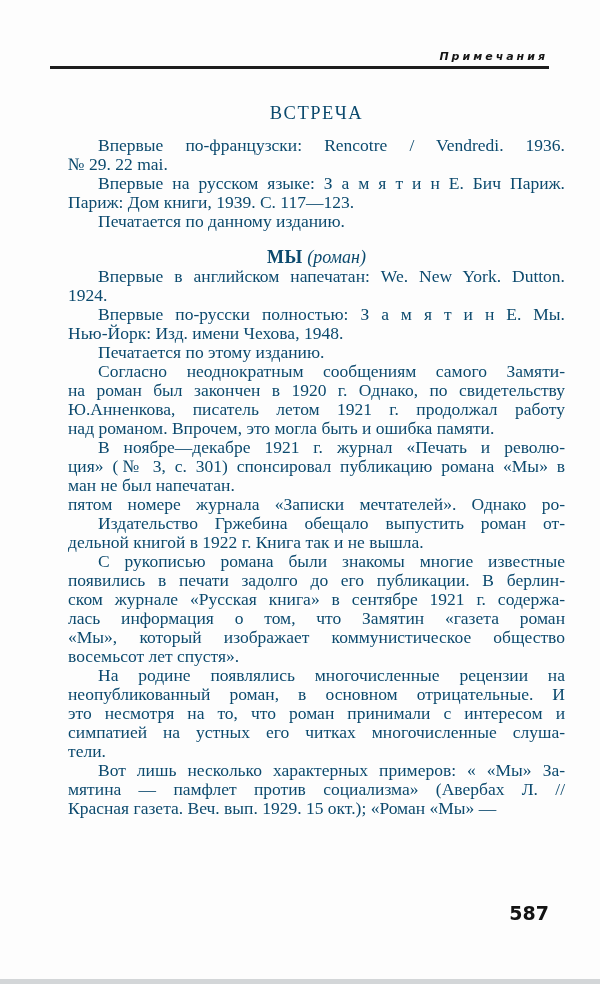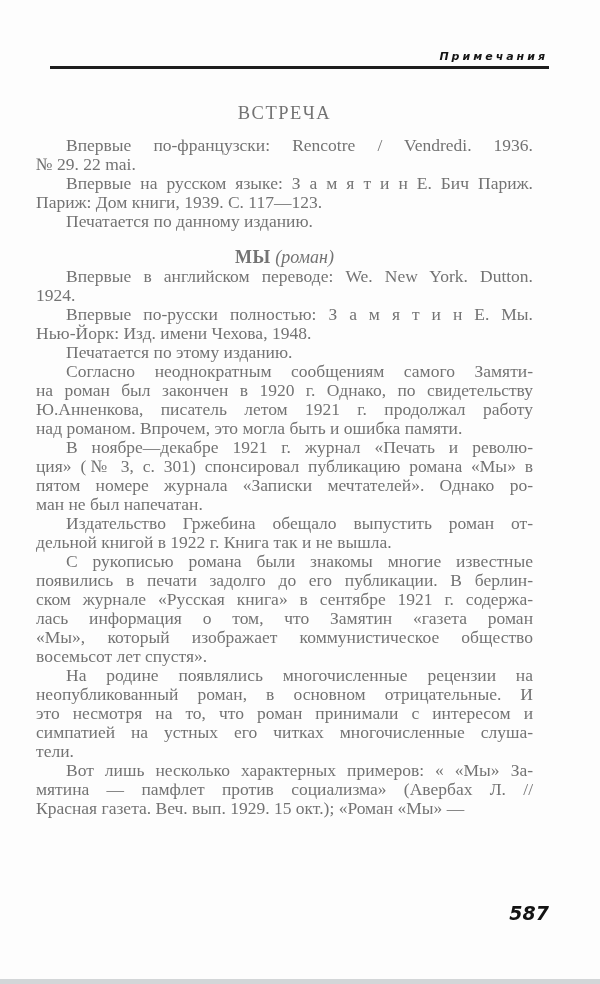--- a/index.html
+++ b/index.html
@@ -13,42 +13,42 @@
   .header-label{
     text-align:right;
     font-family:"DejaVu Sans",sans-serif;
     font-style:italic;font-weight:700;
     font-size:11px;letter-spacing:3px;
     color:#161616;padding-right:1px;
   }
   .header-rule{margin-top:3px;height:2.5px;background:#1d1d1d;}
   
   .content{
-    position:absolute;top:104px;left:36px;width:497px;
+    position:absolute;top:104px;left:68px;width:497px;
     font-family:"Liberation Serif","DejaVu Serif",serif;
-    font-size:17.5px;line-height:19px;color:#737373;
+    font-size:17.5px;line-height:19px;color:#0c4a6e;
   }
   .doc-title{
     text-align:center;font-size:18.5px;letter-spacing:1.5px;
     margin-bottom:13px;
   }
   .section-heading{
     text-align:center;margin-top:17px;font-size:18px;
   }
   .heading-bold{font-weight:bold;letter-spacing:0.5px;}
   .heading-italic{font-style:italic;}
   .para{margin:0;}
   .line{text-align:justify;text-align-last:justify;}
   .line.first{text-indent:30px;}
   .line.last{text-align-last:left;}
   
   .page-number{
     position:absolute;right:51px;top:902px;
     font-family:"DejaVu Sans",sans-serif;
-    font-style:italic;font-weight:700;font-size:19px;
+    font-weight:700;font-size:19px;
     color:#131313;
   }
   .scan-edge-bottom{
     position:absolute;left:0;right:0;bottom:0;height:5px;background:#d3d6d8;
   }
 </style>
 </head>
 <body>
 
 <div class="scan-page">
@@ -76,21 +76,21 @@
         </div>
       </div>
 
     <div class="section-heading">
       <span class="heading-bold">МЫ</span>
       <span class="heading-italic">(роман)</span>
     </div>
 
     <div>
         <div class="para">
-          <div class="line first">Впервые в английском переводе: We. New York. Dutton.</div>
+          <div class="line first">Впервые в английском напечатан: We. New York. Dutton.</div>
           <div class="line last">1924.</div>
         </div>
         <div class="para">
           <div class="line first">Впервые по-русски полностью: З а м я т и н  Е. Мы.</div>
           <div class="line last">Нью-Йорк: Изд. имени Чехова, 1948.</div>
         </div>
         <div class="para">
           <div class="line first last">Печатается по этому изданию.</div>
         </div>
       </div>
@@ -98,22 +98,22 @@
     <div>
         <div class="para">
           <div class="line first">Согласно неоднократным сообщениям самого Замяти-</div>
           <div class="line">на роман был закончен в 1920 г. Однако, по свидетельству</div>
           <div class="line">Ю.Анненкова, писатель летом 1921 г. продолжал работу</div>
           <div class="line last">над романом. Впрочем, это могла быть и ошибка памяти.</div>
         </div>
         <div class="para">
           <div class="line first">В ноябре—декабре 1921 г. журнал «Печать и револю-</div>
           <div class="line">ция» (№ 3, с. 301) спонсировал публикацию романа «Мы» в</div>
+          <div class="line last">ман не был напечатан.</div>
           <div class="line">пятом номере журнала «Записки мечтателей». Однако ро-</div>
-          <div class="line last">ман не был напечатан.</div>
         </div>
         <div class="para">
           <div class="line first">Издательство Гржебина обещало выпустить роман от-</div>
           <div class="line last">дельной книгой в 1922 г. Книга так и не вышла.</div>
         </div>
         <div class="para">
           <div class="line first">С рукописью романа были знакомы многие известные</div>
           <div class="line">появились в печати задолго до его публикации. В берлин-</div>
           <div class="line">ском журнале «Русская книга» в сентябре 1921 г. содержа-</div>
           <div class="line">лась информация о том, что Замятин «газета роман</div>

